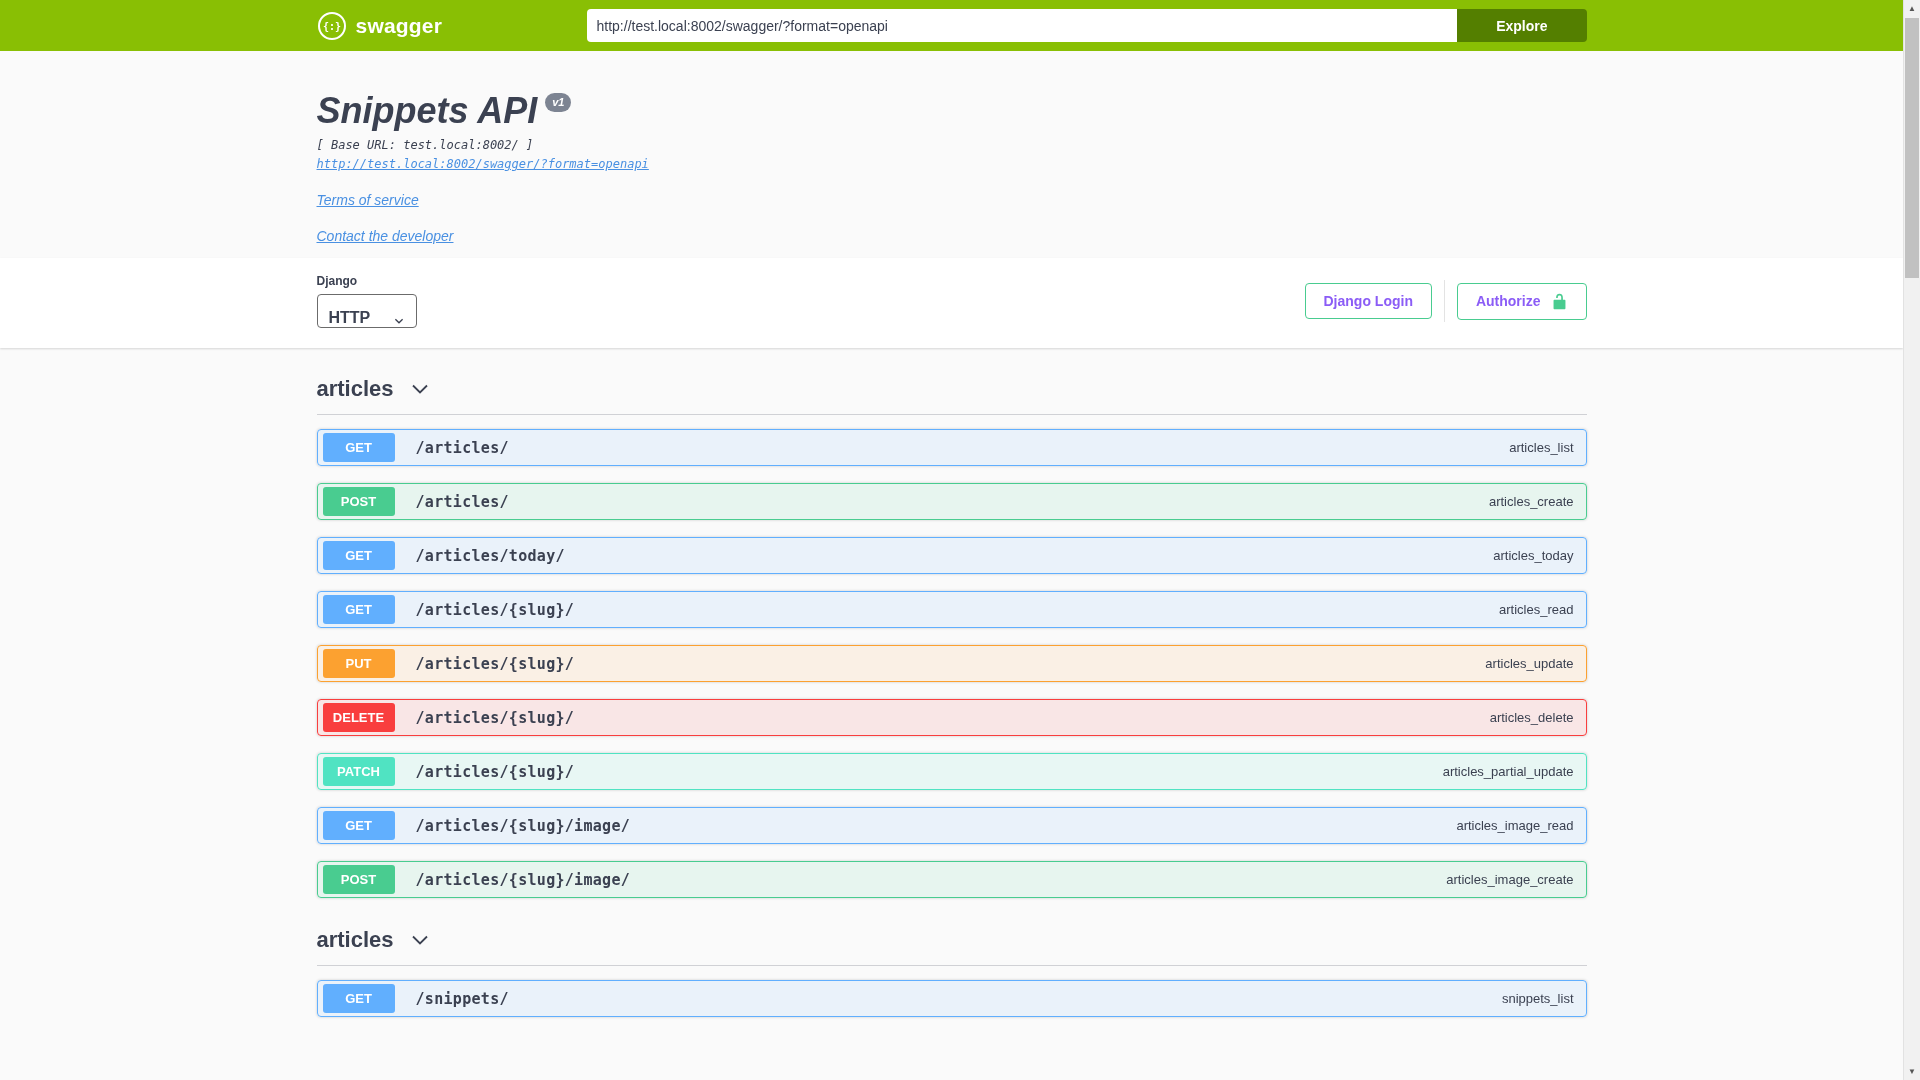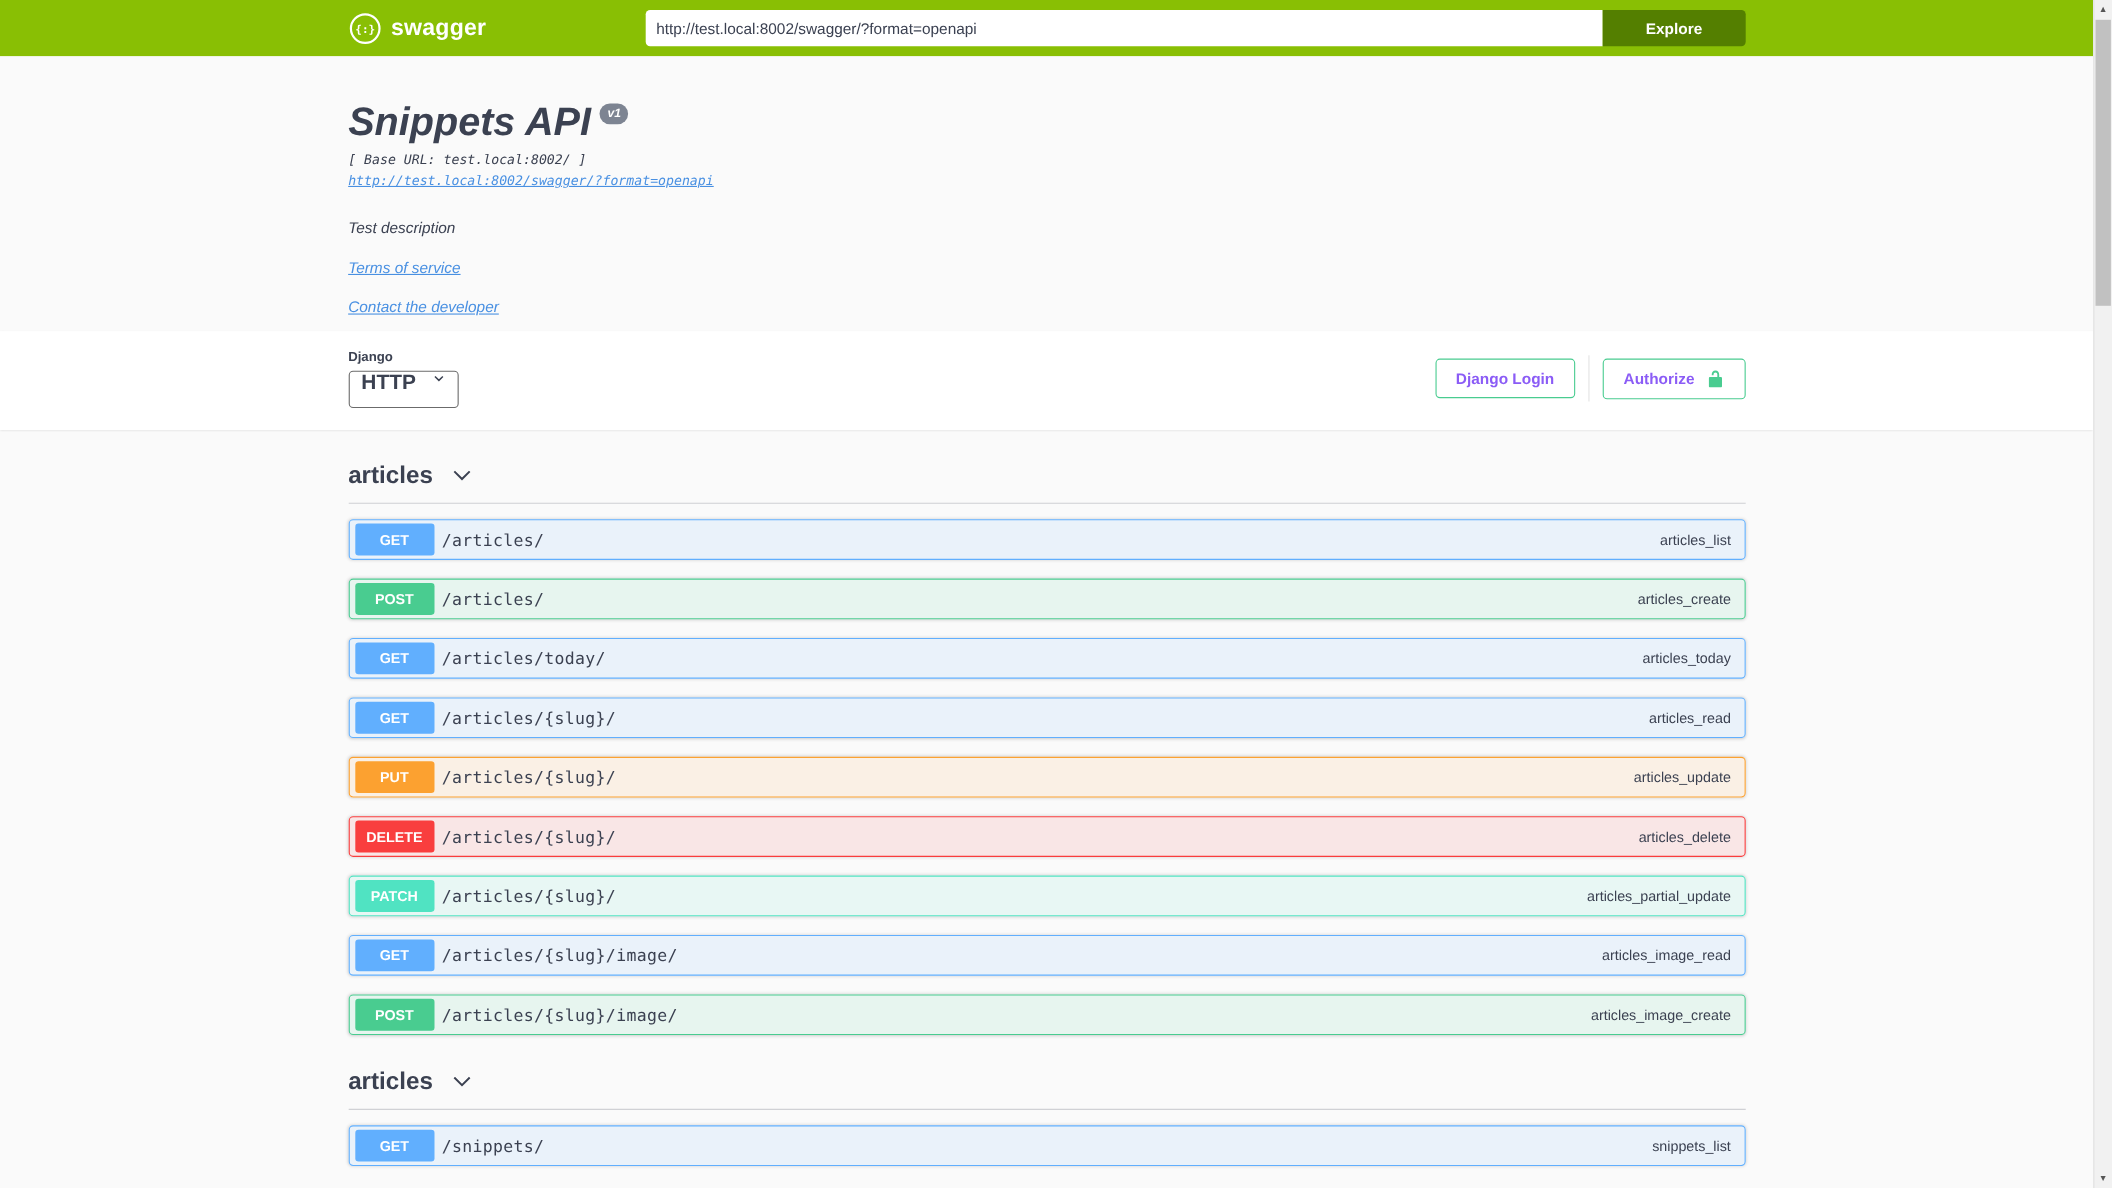--- a/index.html
+++ b/index.html
@@ -45,22 +45,22 @@
   .description { margin-top: 26px; font-size: 14px; }
   .info-link { display: block; width: fit-content; margin-top: 20px; font-size: 14px; color: #4990e2; text-decoration: underline; cursor: pointer; }
   .license { margin-top: 20px; font-size: 14px; }
 
   
   .scheme-container { background: #fff; box-shadow: 0 1px 2px 0 rgba(0,0,0,.15); padding: 16px 0 20px; }
   .scheme-row { display: flex; justify-content: space-between; }
   .schemes-label { display: block; font-size: 12px; font-weight: bold; margin-bottom: 6px; }
   .scheme-select {
     width: 100px; height: 34px; border: 1px solid #6b6b6b; border-radius: 4px; background: #fff;
-    display: flex; align-items: flex-start; justify-content: space-between; padding: 0 11px;
-    font-size: 19px; font-weight: bold; cursor: pointer;
+    display: flex; align-items: flex-end; justify-content: space-between; padding: 0 11px;
+    font-size: 16px; font-weight: bold; cursor: pointer;
   }
   .auth-wrapper { display: flex; align-items: center; align-self: center; }
   .btn {
     display: flex; align-items: center; gap: 10px; background: transparent;
     border: 1px solid #49cc90; color: #8b5cf6; font-weight: bold; font-size: 14px;
     border-radius: 4px; padding: 9px 18px; cursor: pointer; font-family: "Liberation Sans", sans-serif;
   }
   .auth-divider { width: 1px; height: 42px; background: #e3e3e3; margin: 0 12px; }
 
   
@@ -72,22 +72,22 @@
   .opblock {
     display: flex; align-items: center; height: 37px; margin-bottom: 17px;
     border-radius: 4px; border: 1px solid; box-shadow: 0 0 3px rgba(0,0,0,.19);
     padding: 0 12px 0 5px; cursor: pointer;
   }
   .method {
     min-width: 72px; text-align: center; padding: 7px 0; border-radius: 3px;
     color: #fff; font-weight: bold; font-size: 13px;
   }
   .path {
-    margin-left: 7px; font-family: "DejaVu Sans Mono", monospace; font-size: 15px;
-    font-weight: 400; color: #3b4151; letter-spacing: .3px; text-align: center;
+    margin-left: 21px; font-family: "DejaVu Sans Mono", monospace; font-size: 15px;
+    font-weight: 700; color: #3b4151; letter-spacing: .3px; text-align: center;
   }
   .op-id { margin-left: auto; font-size: 13px; color: #3b4151; }
 
   .opblock-get    { border-color: #61affe; background: rgba(97,175,254,.1); }
   .opblock-get    .method { background: #61affe; }
   .opblock-post   { border-color: #49cc90; background: rgba(73,204,144,.1); }
   .opblock-post   .method { background: #49cc90; }
   .opblock-put    { border-color: #fca130; background: rgba(252,161,48,.1); }
   .opblock-put    .method { background: #fca130; }
   .opblock-delete { border-color: #f93e3e; background: rgba(249,62,62,.1); }
@@ -120,21 +120,20 @@
         <button class="explore-btn">Explore</button>
       </div>
     </div>
   </div>
 
   <div class="info-section">
     <div class="wrapper">
       <h1 class="api-title"><span>Snippets API</span><span class="version-badge">v1</span></h1>
       <div class="base-url">[ Base URL: test.local:8002/ ]</div>
       <a class="spec-link">http://test.local:8002/swagger/?format=openapi</a>
-      <div class="description">Test description</div>
       <a class="info-link">Terms of service</a>
       <a class="info-link">Contact the developer</a>
     </div>
   </div>
 
   <div class="scheme-container">
     <div class="wrapper scheme-row">
       <div class="schemes">
         <label class="schemes-label">Django</label>
         <div class="scheme-select">

